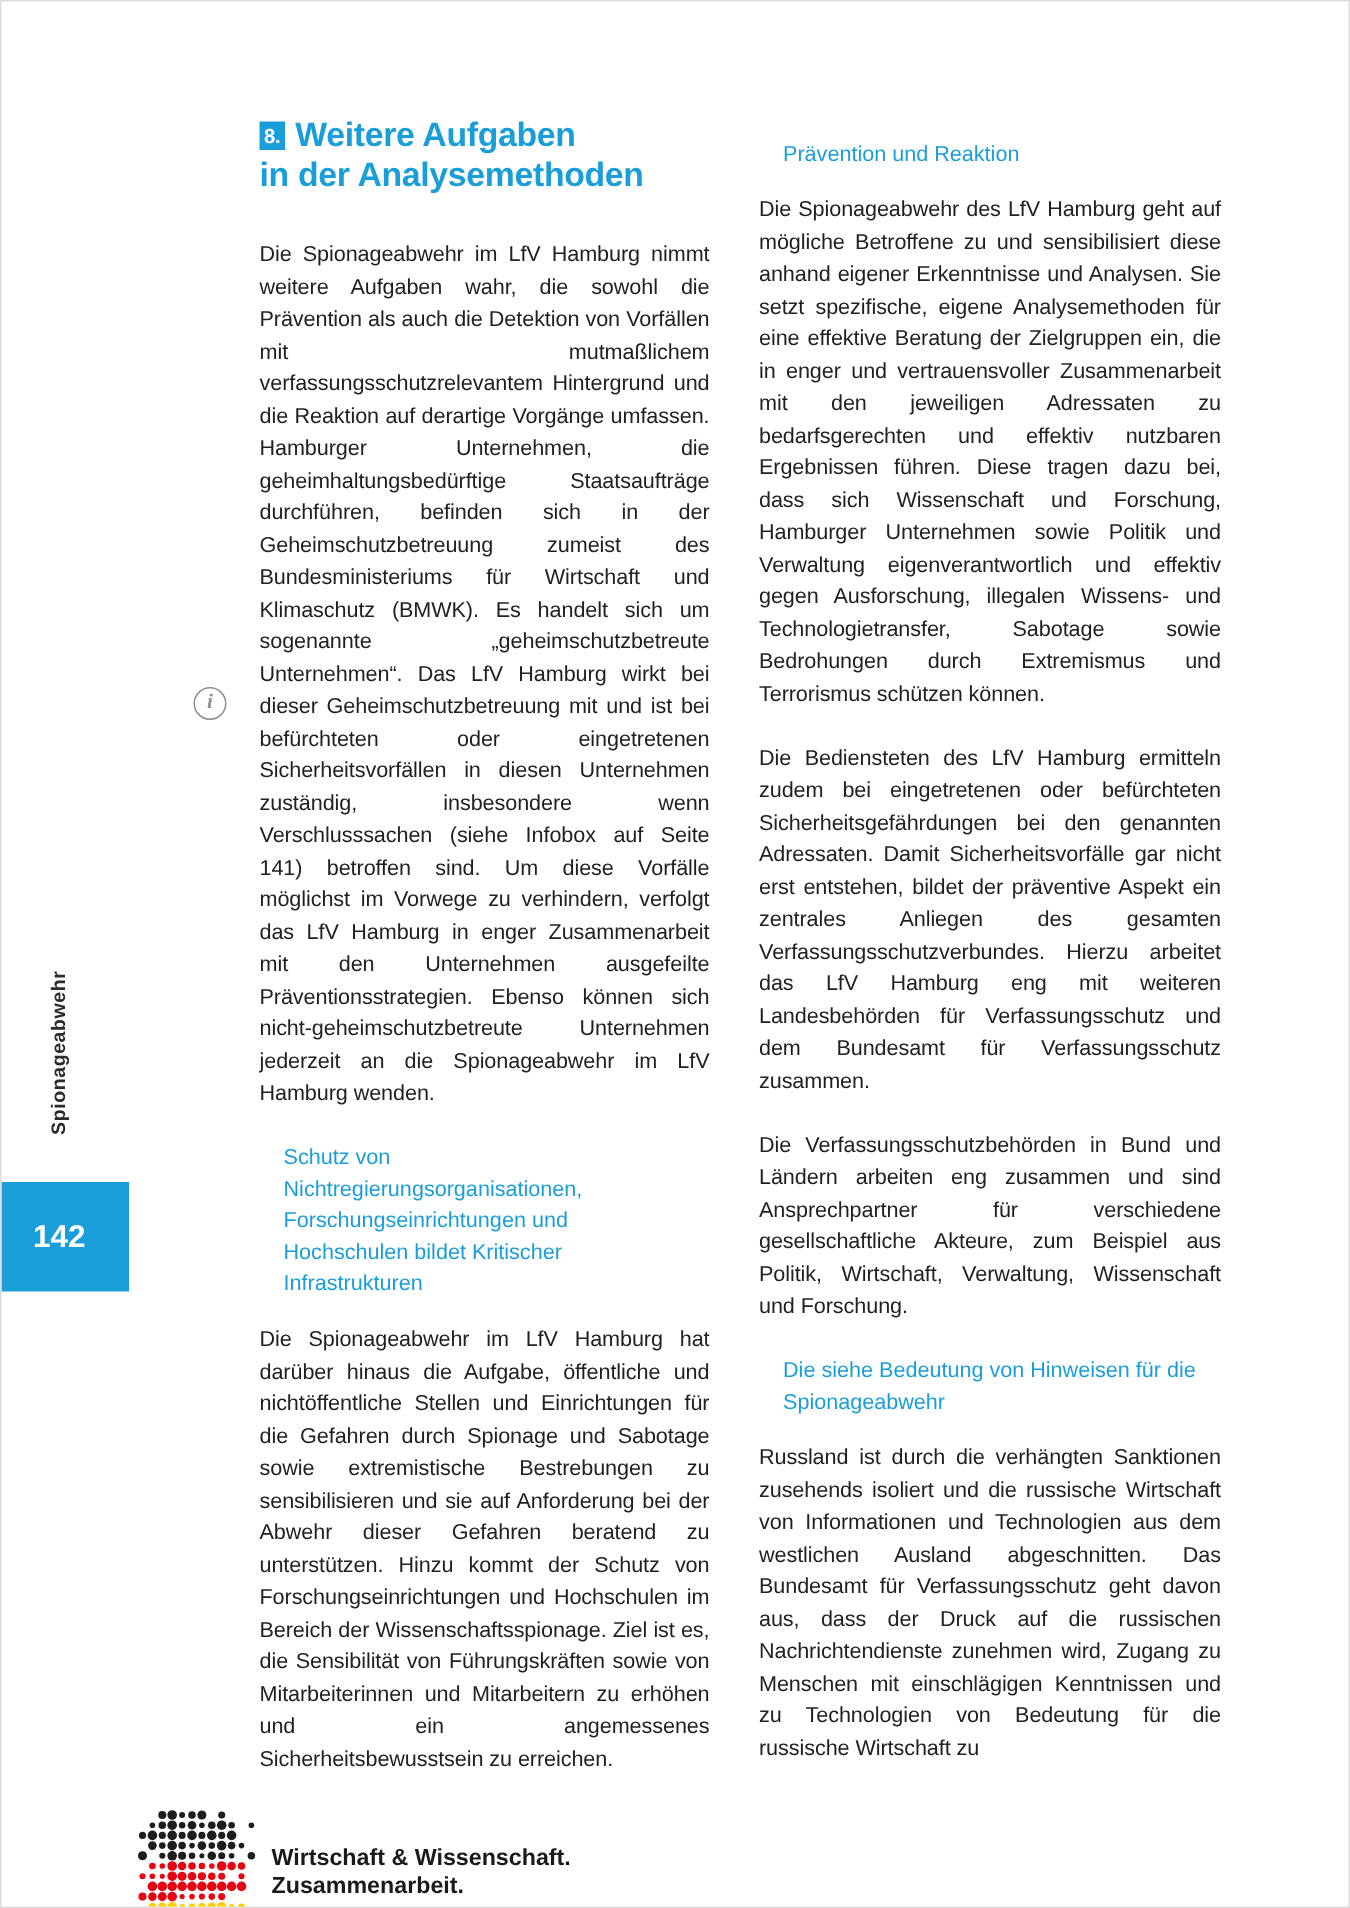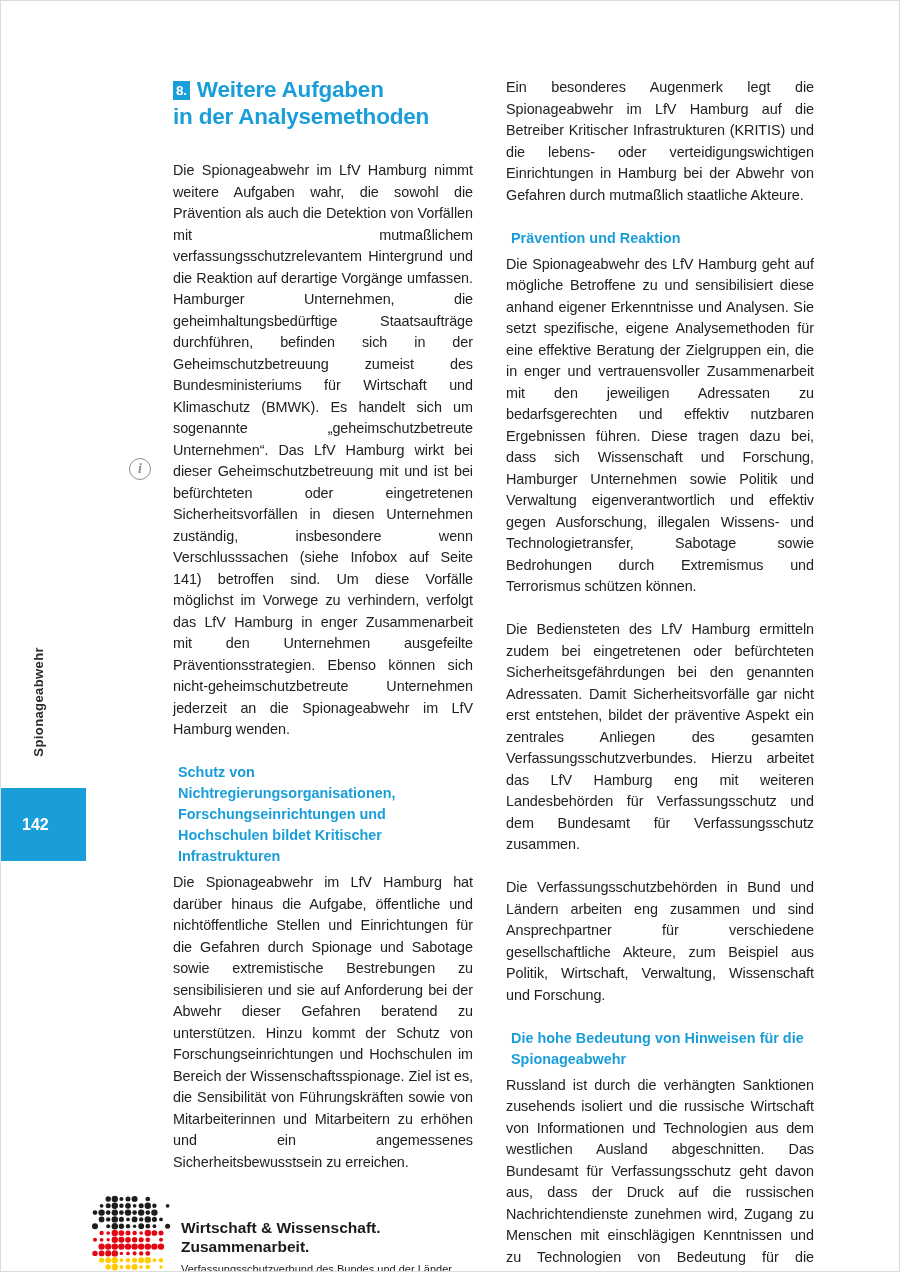--- a/index.html
+++ b/index.html
@@ -27,26 +27,26 @@
   }
   h1.chapter .line { display:block; }
   .chapter-badge {
     display:inline-block; background:var(--accent); color:#ffffff;
     font-size:13.5px; font-weight:700; line-height:1;
     padding:3px 3px 2px 3px; margin-right:7px; transform:translateY(-2px);
   }
 
   h2.subhead {
     color:var(--accent); font-size:14.4px; line-height:21px;
-    font-weight:700; margin:5px; hyphens:auto; -webkit-hyphens:auto;
+    font-weight:400; margin:16px; hyphens:auto; -webkit-hyphens:auto;
   }
 
   .page-number-badge {
     position:absolute; left:0; top:787px; width:85px; height:73px;
-    background:var(--accent); color:#ffffff; font-size:16px; font-weight:700;
+    background:var(--accent); color:#ffffff; font-size:21px; font-weight:700;
     display:flex; align-items:center; padding-left:21px;
   }
 
   .side-label {
     position:absolute; left:30px; top:646px;
     writing-mode:vertical-rl; transform:rotate(180deg);
     font-size:13px; font-weight:700; letter-spacing:0.4px; color:#2b2b2b;
   }
 
   .info-icon {
@@ -209,26 +209,25 @@
       <div class="logo-text">
         <div class="logo-title">Wirtschaft &amp; Wissenschaft.</div>
         <div class="logo-title">Zusammenarbeit.</div>
         <div class="logo-subtitle">Verfassungsschutzverbund des Bundes und der Länder</div>
       </div>
     </figure>
 
   </div>
 
   <div class="col col-right">
-    <p class="body">Ein besonderes Augenmerk legt die Spionageabwehr im LfV Hamburg auf die Betreiber Kritischer Infrastrukturen (KRITIS) und die lebens- oder verteidigungswichtigen Einrichtungen in Hamburg bei der Abwehr von Gefahren durch mutmaßlich staatliche Akteure.</p>
 
     <h2 class="subhead">Prävention und Reaktion</h2>
     <p class="body">Die Spionageabwehr des LfV Hamburg geht auf mögliche Betroffene zu und sensibilisiert diese anhand eigener Erkenntnisse und Analysen. Sie setzt spezifische, eigene Analysemethoden für eine effektive Beratung der Zielgruppen ein, die in enger und vertrauensvoller Zusammenarbeit mit den jeweiligen Adressaten zu bedarfsgerechten und effektiv nutzbaren Ergebnissen führen. Diese tragen dazu bei, dass sich Wissenschaft und Forschung, Hamburger Unternehmen sowie Politik und Verwaltung eigenverantwortlich und effektiv gegen Ausforschung, illegalen Wissens- und Technologietransfer, Sabotage sowie Bedrohungen durch Extremismus und Terrorismus schützen können.</p>
 
     <p class="body">Die Bediensteten des LfV Hamburg ermitteln zudem bei eingetretenen oder befürchteten Sicherheitsgefährdungen bei den genannten Adressaten. Damit Sicherheitsvorfälle gar nicht erst entstehen, bildet der präventive Aspekt ein zentrales Anliegen des gesamten Verfassungsschutzverbundes. Hierzu arbeitet das LfV Hamburg eng mit weiteren Landesbehörden für Verfassungsschutz und dem Bundesamt für Verfassungsschutz zusammen.</p>
 
     <p class="body">Die Verfassungsschutzbehörden in Bund und Ländern arbeiten eng zusammen und sind Ansprechpartner für verschiedene gesellschaftliche Akteure, zum Beispiel aus Politik, Wirtschaft, Verwaltung, Wissenschaft und Forschung.</p>
 
-    <h2 class="subhead">Die hohe Bedeutung von Hinweisen für die Spionageabwehr</h2>
+    <h2 class="subhead">Die siehe Bedeutung von Hinweisen für die Spionageabwehr</h2>
     <p class="body">Russland ist durch die verhängten Sanktionen zusehends isoliert und die russische Wirtschaft von Informationen und Technologien aus dem westlichen Ausland abgeschnitten. Das Bundesamt für Verfassungsschutz geht davon aus, dass der Druck auf die russischen Nachrichtendienste zunehmen wird, Zugang zu Menschen mit einschlägigen Kenntnissen und zu Technologien von Bedeutung für die russische Wirtschaft zu</p>
   </div>
 
 </div>
 
 </body></html>

